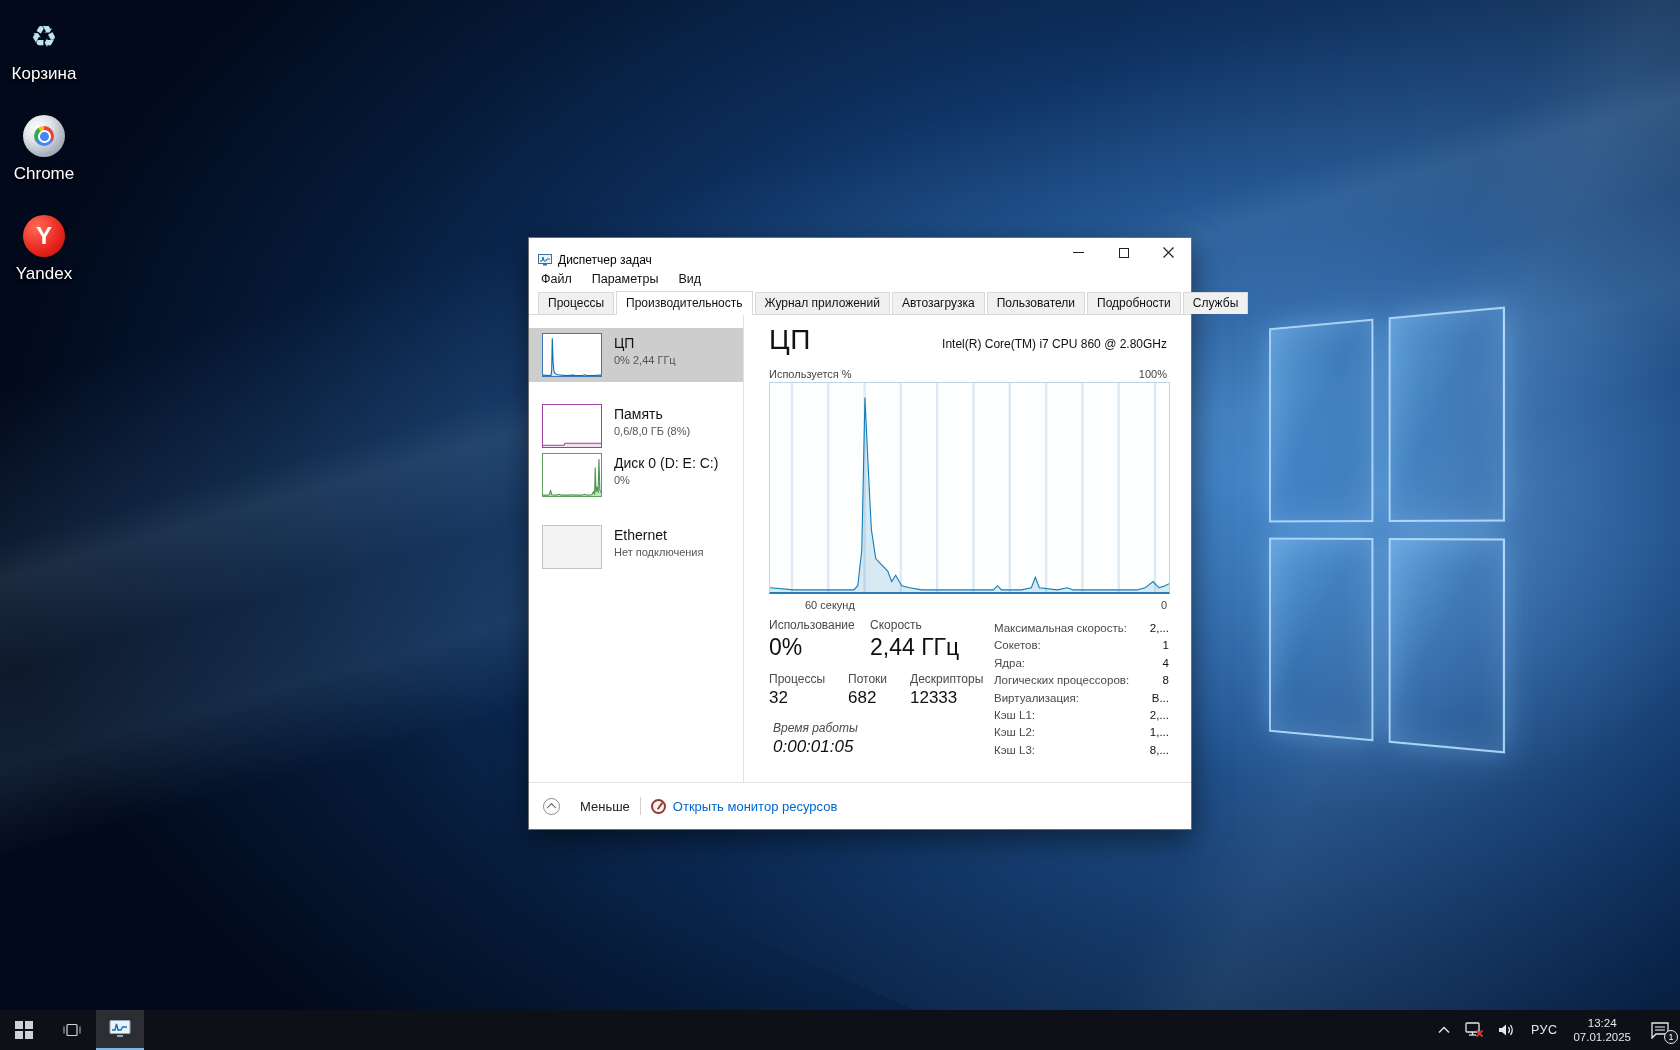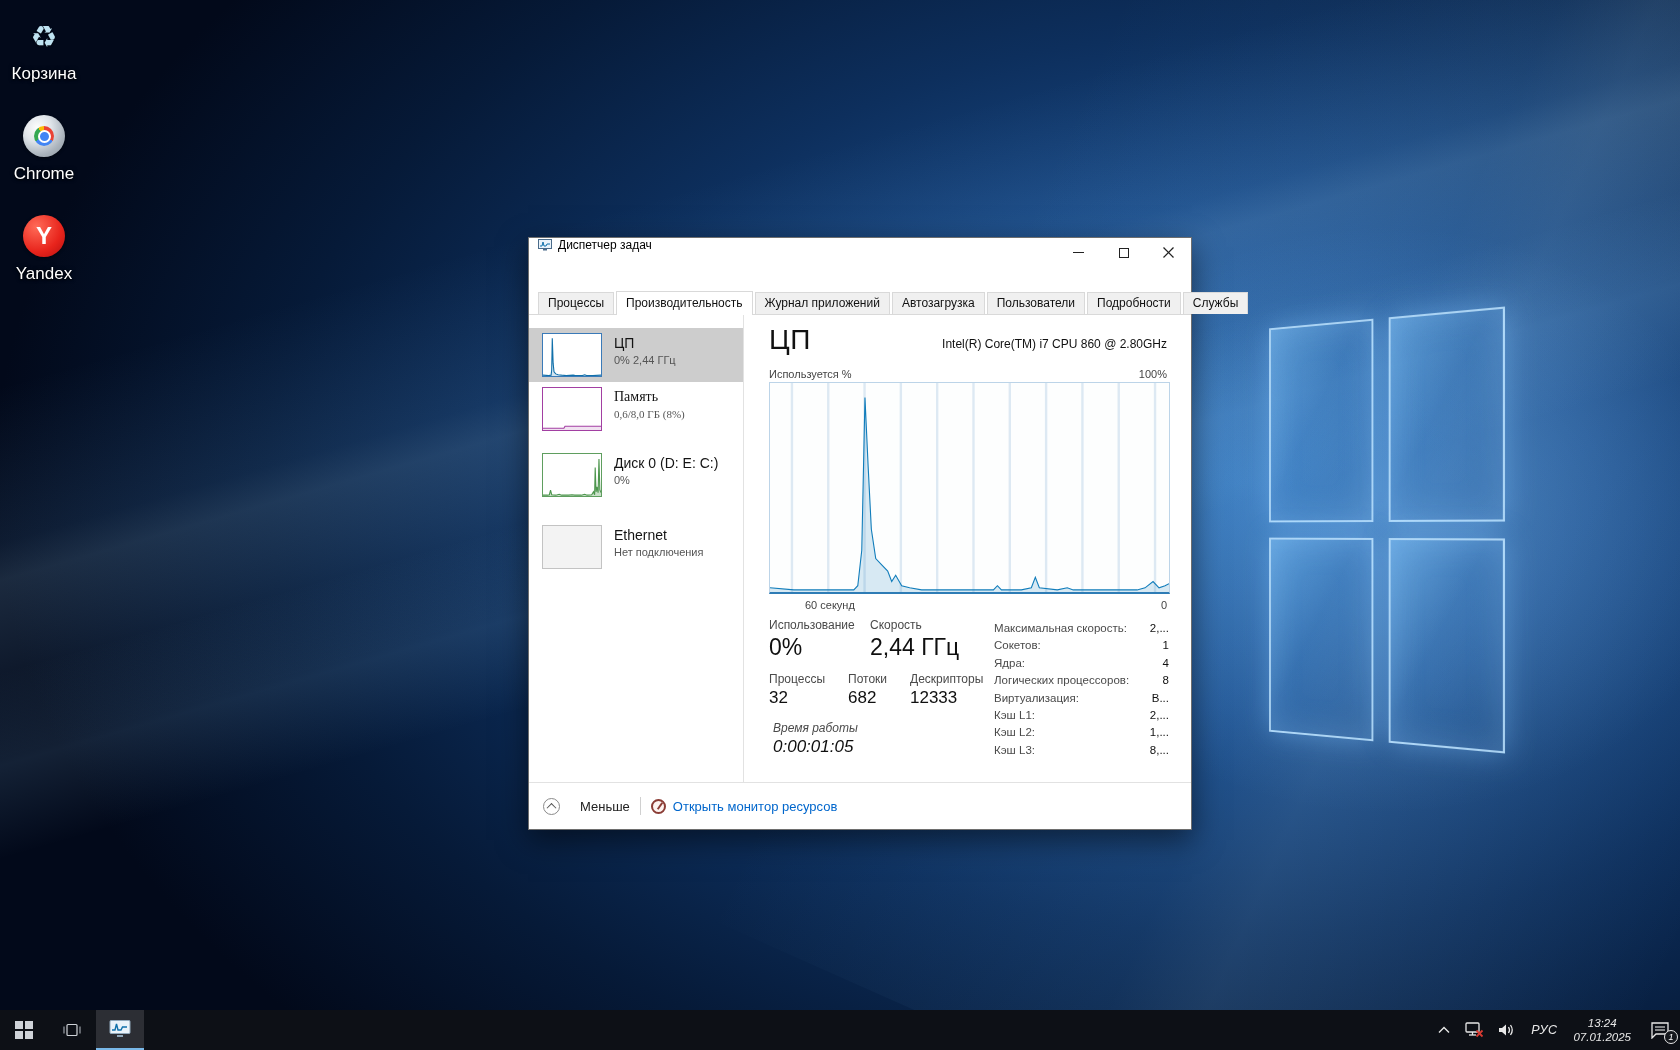--- a/index.html
+++ b/index.html
@@ -42,21 +42,21 @@
   .chrome-core::after { content:""; width:9px; height:9px; border-radius:50%; background:#4285f4; border:2px solid #fff; }
   .ya { width:42px; height:42px; border-radius:50%;
     background:radial-gradient(circle at 32% 28%, #ff6b57, #e8241c 60%, #b50f0f 100%);
     color:#fff; font-weight:bold; font-size:24px; display:flex; align-items:center; justify-content:center;
     box-shadow:0 1px 3px rgba(0,0,0,.5); }
 
   
   .tmwin { position:absolute; left:528px; top:237px; width:664px; height:593px;
     background:#fff; border:1px solid #6e6e6e; box-shadow:0 10px 28px rgba(0,0,0,0.5);
     font-size:12px; color:#000; }
-  .titlebar { position:absolute; left:0; top:0; right:0; height:29px; display:flex; align-items:flex-start; }
+  .titlebar { position:absolute; left:0; top:0; right:0; height:29px; display:flex; align-items:flex-end; }
   .titlebar .appicon { margin:0 6px 0 9px; }
   .titlebar .ttl { font-size:12px; color:#000; }
   .wctrls { margin-left:auto; display:flex; height:100%; }
   .wbtn { width:45px; height:100%; display:flex; align-items:center; justify-content:center; color:#222; }
   .min-glyph { width:11px; height:1px; background:#222; display:block; }
   .max-glyph { width:10px; height:10px; border:1px solid #222; display:block; }
 
   .menubar { position:absolute; left:0; top:29px; right:0; height:24px; display:flex; align-items:center; padding-left:2px; }
   .menu-item { padding:3px 10px; font-size:12.5px; color:#111; }
 
@@ -117,21 +117,21 @@
 
   
   .taskbar { position:absolute; left:0; right:0; bottom:0; height:40px; background:#0d1016;
     display:flex; align-items:stretch; z-index:50; color:#e8e8e8; }
   .tb-btn { width:48px; display:flex; align-items:center; justify-content:center; }
   .startlogo { display:grid; grid-template-columns:8px 8px; grid-template-rows:8px 8px; gap:2px; }
   .startlogo span { background:#cfd3d8; }
   .tb-app { width:48px; display:flex; align-items:center; justify-content:center;
     background:rgba(255,255,255,0.13); border-bottom:2px solid #79b8e8; }
   .tb-spacer { flex:1; }
-  .tray { display:flex; align-items:center;font-style:italic; }
+  .tray { display:flex; align-items:center; }
   .tray-item { padding:0 7px; display:flex; align-items:center; justify-content:center; height:100%; position:relative; }
   .lang { font-size:12.5px; letter-spacing:0.5px; }
   .clock { text-align:center; font-size:11.5px; line-height:14px; padding:0 9px; }
   .badge { position:absolute; right:2px; bottom:6px; width:14px; height:14px; border-radius:50%;
     background:#15181d; border:1px solid #e8e8e8; color:#fff; font-size:9px;
     display:flex; align-items:center; justify-content:center; }
 </style>
 </head>
 <body>
 
@@ -185,20 +185,25 @@
           </div>
         <div class="wbtn">
           <svg width="11" height="11" viewBox="0 0 11 11">
             <line x1="0.5" y1="0.5" x2="10.5" y2="10.5" stroke="#222" stroke-width="1.2"></line>
             <line x1="10.5" y1="0.5" x2="0.5" y2="10.5" stroke="#222" stroke-width="1.2"></line>
           </svg>
         </div>
       </div>
     </div>
 
+    <div class="menubar">
+      <span class="menu-item">Файл</span>
+      <span class="menu-item">Параметры</span>
+      <span class="menu-item">Вид</span>
+    </div>
 
     <div class="tabstrip">
       <span class="tab">Процессы</span>
       <span class="tab sel">Производительность</span>
       <span class="tab">Журнал приложений</span>
       <span class="tab">Автозагрузка</span>
       <span class="tab">Пользователи</span>
       <span class="tab">Подробности</span>
       <span class="tab">Службы</span>
     </div>
@@ -211,21 +216,21 @@
               <svg viewBox="0 0 100 100" preserveAspectRatio="none">
                 <polygon points="0,100 0,98 10,99 14,98 15,85 16,10 17.5,70 19,90 22,95 26,97 32,98 40,99 52,98 56,99 68,99 72,97 75,99 86,99 100,98 100,100" fill="rgba(17,112,170,0.18)"></polygon>
                 <polyline points="0,98 10,99 14,98 15,85 16,10 17.5,70 19,90 22,95 26,97 32,98 40,99 52,98 56,99 68,99 72,97 75,99 86,99 100,98" fill="none" stroke="#1170aa" stroke-width="1.1" vector-effect="non-scaling-stroke"></polyline>
               </svg>
             </div>
           <div class="side-txt">
             <div class="side-title">ЦП</div>
             <div class="side-sub">0% 2,44 ГГц</div>
           </div>
         </div>
-        <div class="side-item" style="top:67px;font-family:Liberation Serif, serif;">
+        <div class="side-item" style="top:84px;">
           <div class="side-thumb t-mem">
               <svg viewBox="0 0 100 100" preserveAspectRatio="none">
                 <polygon points="0,100 0,96 36,96 38,91 100,91 100,100" fill="rgba(162,63,162,0.15)"></polygon>
                 <polyline points="0,96 36,96 38,91 100,91" fill="none" stroke="#a23fa2" stroke-width="1.1" vector-effect="non-scaling-stroke"></polyline>
               </svg>
             </div>
           <div class="side-txt">
             <div class="side-title">Память</div>
             <div class="side-sub">0,6/8,0 ГБ (8%)</div>
           </div>

